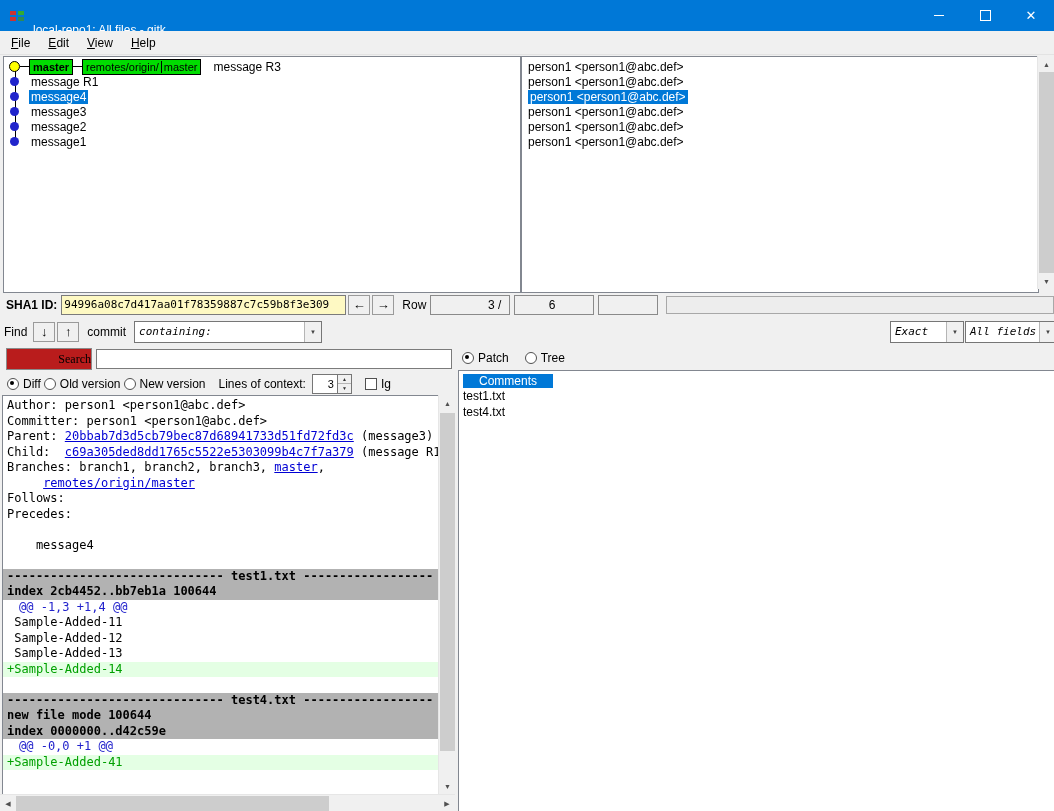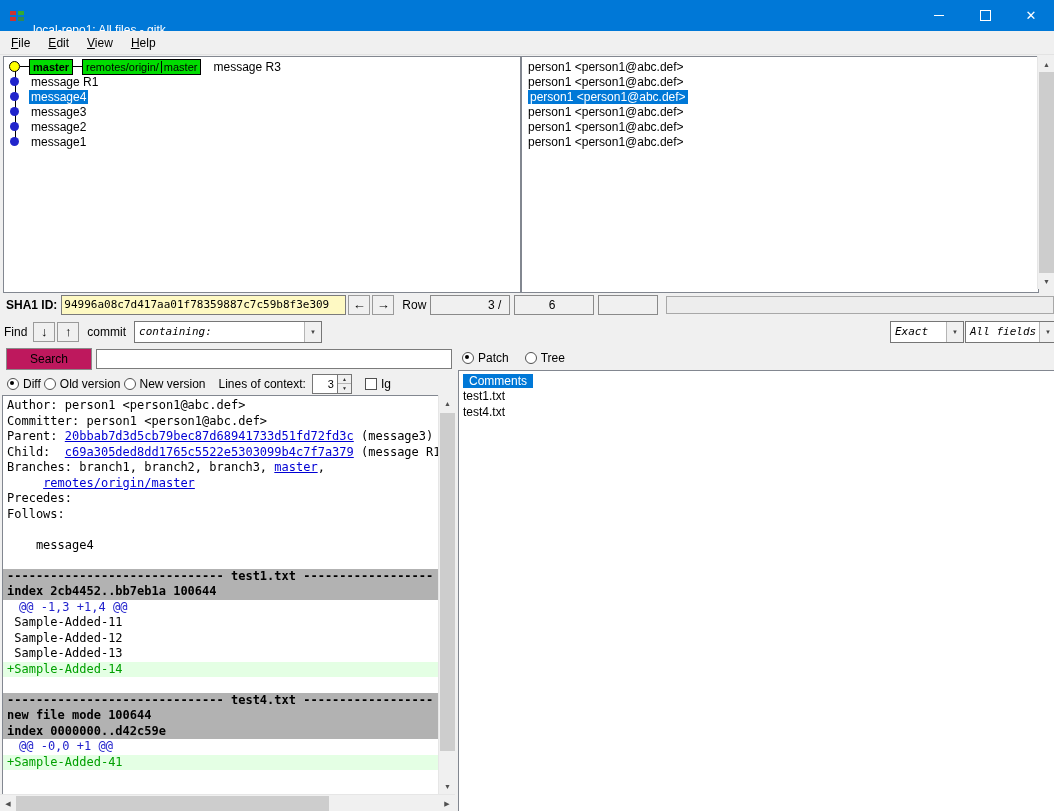--- a/index.html
+++ b/index.html
@@ -83,22 +83,22 @@
   .combo{display:flex;align-items:center;height:22px;background:#fff;border:1px solid #767676;box-sizing:border-box;font-style:italic;}
   .combo-text{flex:1;font-family:"DejaVu Sans Mono",monospace;font-size:11px;padding-left:4px;white-space:nowrap;overflow:hidden;}
   .combo-btn{flex:none;width:17px;height:100%;background:#f0f0f0;border-left:1px solid #b5b5b5;
              display:flex;align-items:center;justify-content:center;font-size:6px;color:#444;box-sizing:border-box;}
   #containing-combo{width:188px;}
   #exact-combo{width:74px;margin-right:1px;}
   #fields-combo{width:92px;margin-right:1px;}
   .spacer{flex:1;}
 
   
-  #search-btn{position:absolute;left:6px;top:348px;width:86px;height:22px;background:#be185d;
-              border:1px solid #8a8a8a;display:flex;align-items:center;justify-content:center;box-sizing:border-box;}
+  #search-btn{position:absolute;left:6px;top:348px;width:86px;height:22px;background:#b91c1c;
+              border:1px solid #8a8a8a;display:flex;align-items:center;justify-content:flex-end;box-sizing:border-box;font-family:Liberation Serif, serif;}
   #search-input{position:absolute;left:96px;top:349px;width:356px;height:20px;border:1px solid #7b7b7b;
                 background:#fff;font-family:"Liberation Sans",sans-serif;font-size:12px;padding:0 3px;box-sizing:border-box;}
   #patch-tree-row{position:absolute;left:455px;top:345px;width:599px;height:25px;background:#f0f0f0;
                   display:flex;align-items:center;gap:16px;padding-left:7px;box-sizing:border-box;}
   .radio-wrap{display:inline-flex;align-items:center;}
   .radio{width:12px;height:12px;border-radius:50%;border:1px solid #505050;background:#fff;
          position:relative;margin-right:4px;flex:none;box-sizing:border-box;}
   .radio.checked::after{content:"";position:absolute;left:2px;top:2px;width:4px;height:4px;
                         border-radius:50%;background:#000;}
 
@@ -123,21 +123,21 @@
          white-space:pre;padding-left:4px;overflow:hidden;}
   .dline.sep,.dline.hdr{background:#b2b2b2;font-weight:bold;}
   .dline.hunk{color:#2222cc;margin-left:12px;}
   .dline.add{color:#00a000;background:#e4ffe4;}
   .dlink{color:#0000d4;text-decoration:underline;}
 
   
   #file-panel{left:458px;top:370px;width:596px;height:441px;padding-top:2px;}
   .file-row{height:15.5px;display:flex;align-items:center;padding-left:4px;}
   .file-label{white-space:nowrap;}
-  .file-label.sel{background:#0078d7;color:#fff;padding:0 6px;}
+  .file-label.sel{background:#0078d7;color:#fff;padding:0 16px;}
 
   
   .sash{position:absolute;background:transparent;}
   #top-sash{left:519px;top:56px;width:2px;height:233px;}
   #bottom-sash{left:455px;top:395px;width:3px;height:399px;}
 </style>
 </head>
 <body>
 
 <div id="app">
@@ -323,22 +323,22 @@
   </div>
 
   <div id="diff-panel" class="panel">
     <div>
         <div class="dline plain"><span class="dseg">Author: person1 &lt;person1@abc.def&gt;</span></div>
         <div class="dline plain"><span class="dseg">Committer: person1 &lt;person1@abc.def&gt;</span></div>
         <div class="dline plain"><span class="dseg">Parent: </span><span class="dlink">20bbab7d3d5cb79bec87d68941733d51fd72fd3c</span><span class="dseg"> (message3)</span></div>
         <div class="dline plain"><span class="dseg">Child:  </span><span class="dlink">c69a305ded8dd1765c5522e5303099b4c7f7a379</span><span class="dseg"> (message R1)</span></div>
         <div class="dline plain"><span class="dseg">Branches: branch1, branch2, branch3, </span><span class="dlink">master</span><span class="dseg">,</span></div>
         <div class="dline plain"><span class="dseg">     </span><span class="dlink">remotes/origin/master</span></div>
+        <div class="dline plain"><span class="dseg">Follows: </span></div>
         <div class="dline plain"><span class="dseg">Precedes: </span></div>
-        <div class="dline plain"><span class="dseg">Follows: </span></div>
         <div class="dline plain">&nbsp;</div>
         <div class="dline plain"><span class="dseg">    message4</span></div>
         <div class="dline plain">&nbsp;</div>
         <div class="dline sep"><span class="dseg">------------------------------ test1.txt ------------------</span></div>
         <div class="dline hdr"><span class="dseg">index 2cb4452..bb7eb1a 100644</span></div>
         <div class="dline hunk"><span class="dseg">@@ -1,3 +1,4 @@</span></div>
         <div class="dline ctx"><span class="dseg"> Sample-Added-11</span></div>
         <div class="dline ctx"><span class="dseg"> Sample-Added-12</span></div>
         <div class="dline ctx"><span class="dseg"> Sample-Added-13</span></div>
         <div class="dline add"><span class="dseg">+Sample-Added-14</span></div>

